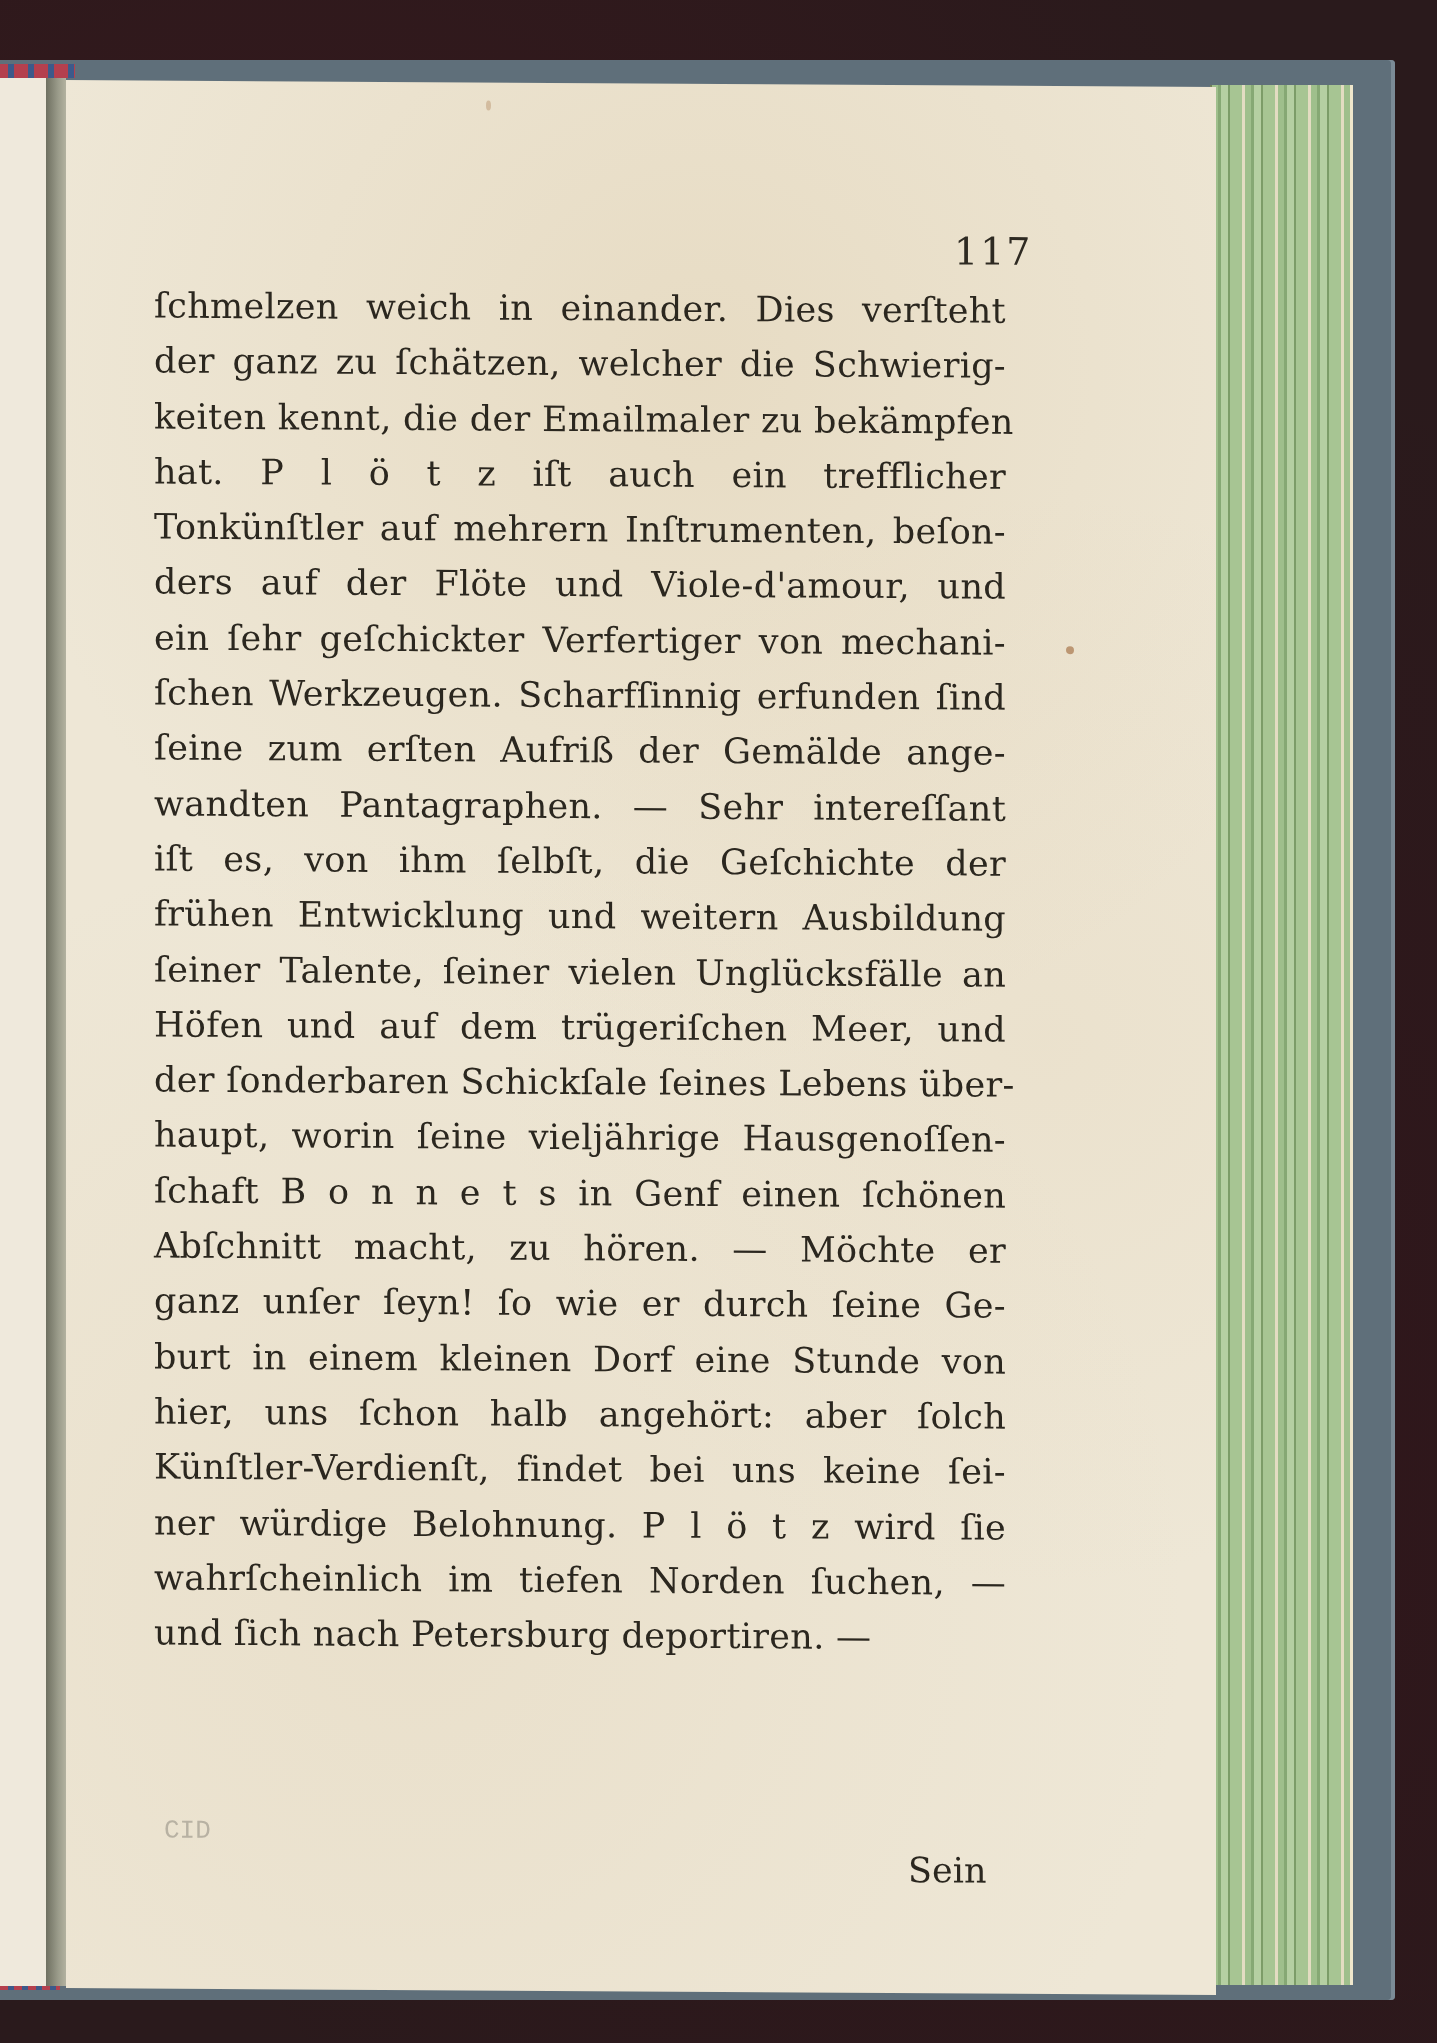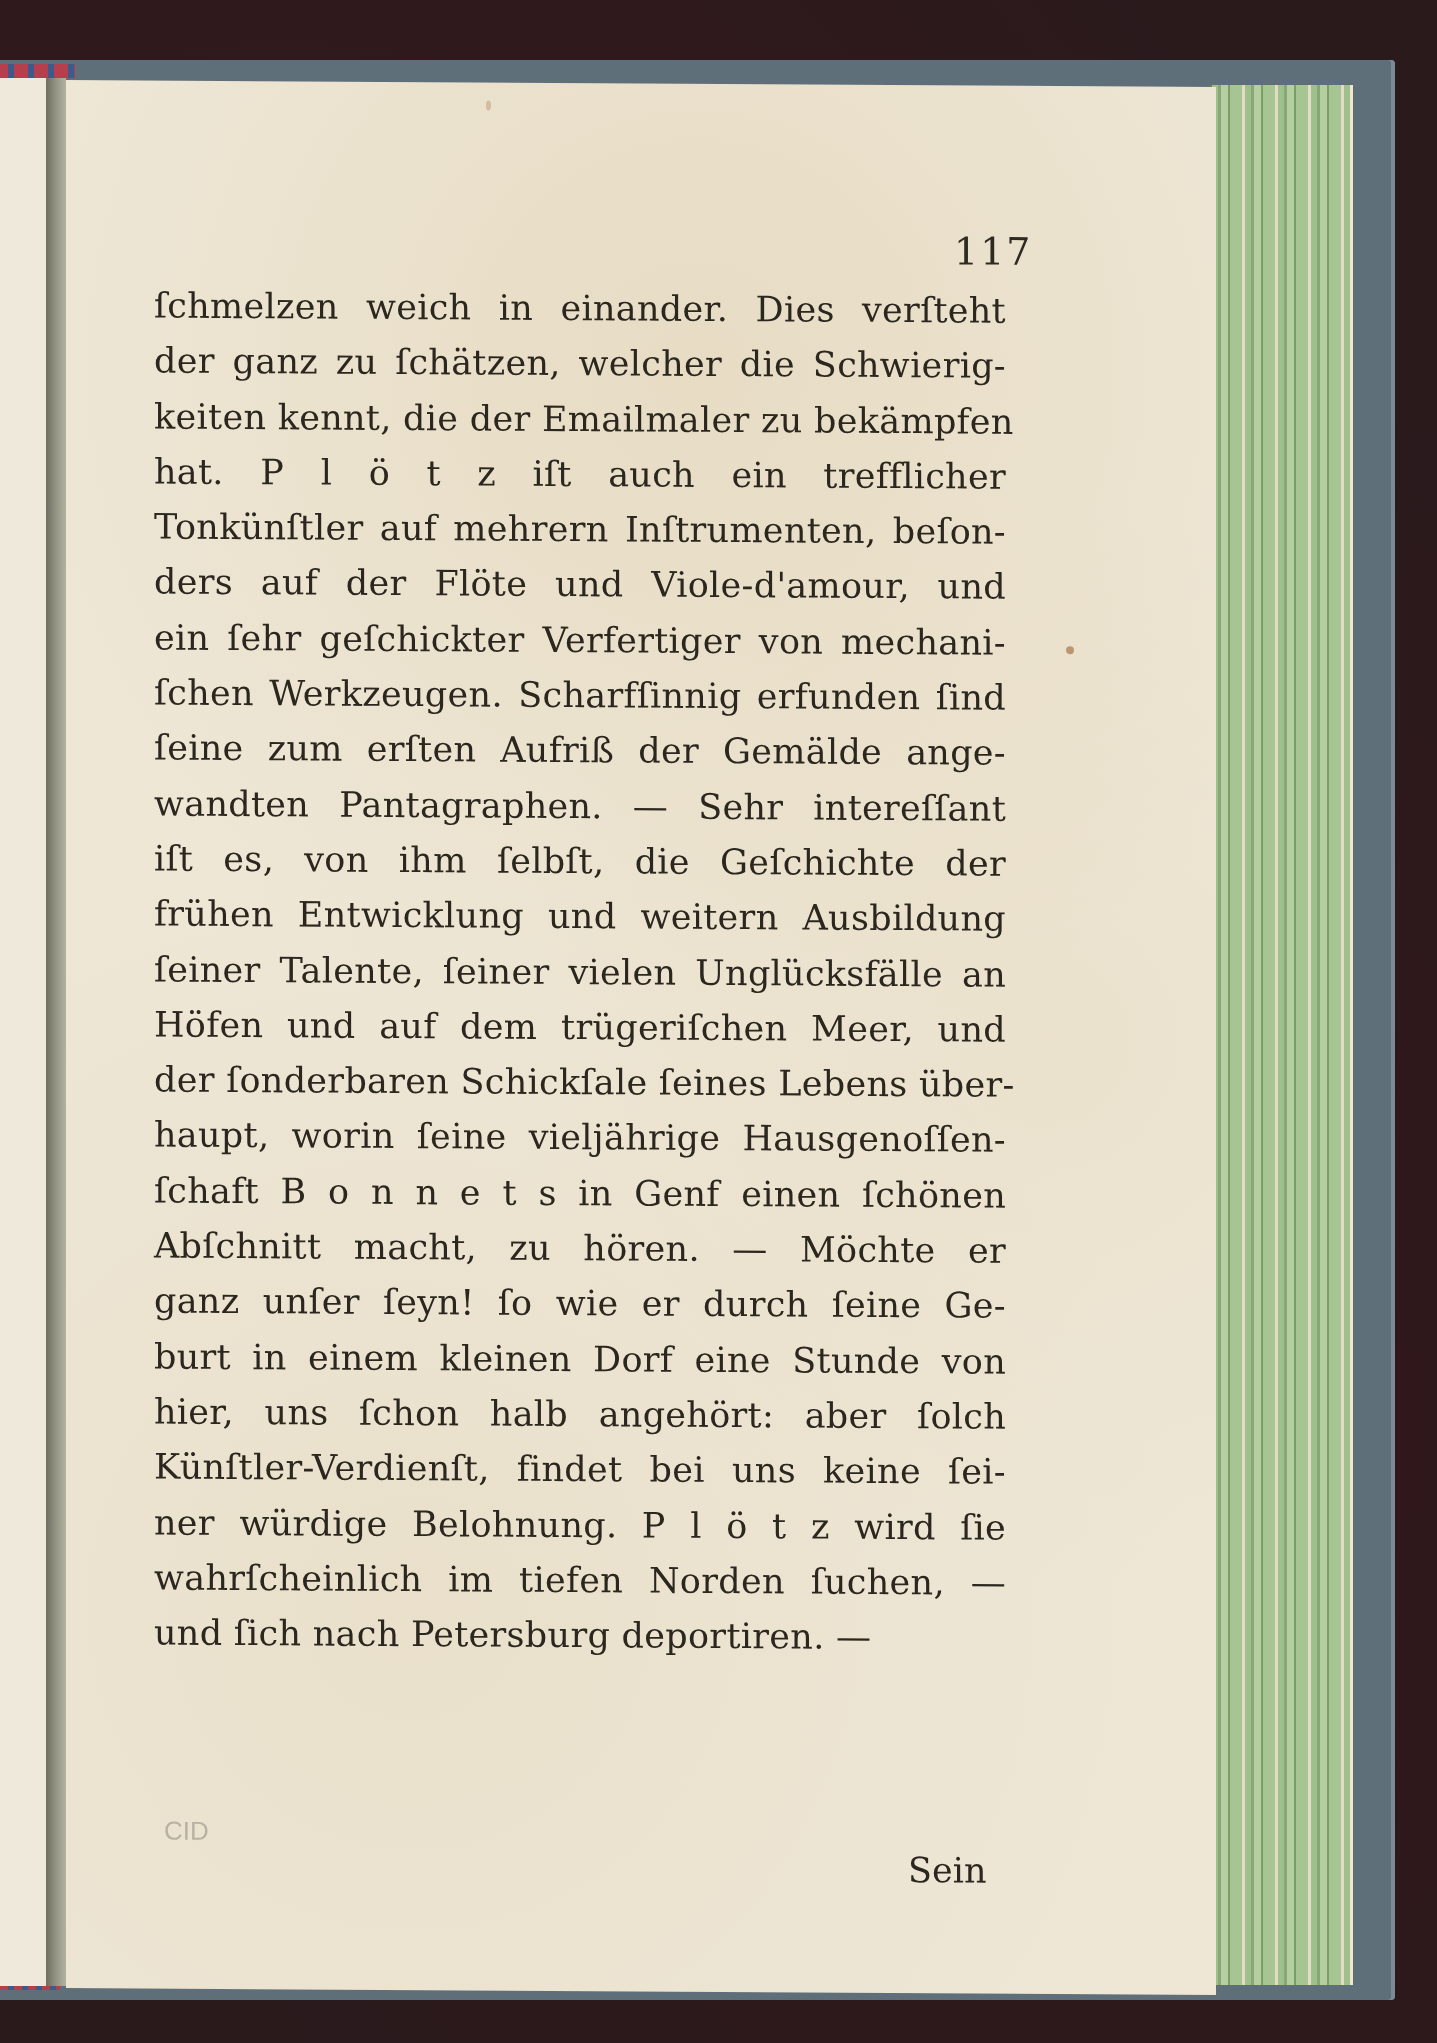--- a/index.html
+++ b/index.html
@@ -69,21 +69,21 @@
     white-space:nowrap; overflow:visible;
     letter-spacing:0.3px;
   }
   .line.last { text-align-last:left; }
   .catchword {
     position:absolute; left:842px; top:1765px;
     font-family:"DejaVu Serif", serif; font-size:35px; color:#2b271f;text-align:right;
   }
   .stamp {
     position:absolute; left:98px; top:1735px;
-    font-family:Liberation Sans, sans-serif; font-size:26px; color:rgba(90,85,80,0.35);
+    font-family:Liberation Mono, monospace; font-size:26px; color:rgba(90,85,80,0.35);
   }
   .stain { position:absolute; border-radius:50%; background:rgba(150,90,40,0.55); }
 </style>
 </head>
 <body>
 
 <div class="cover"></div>
 <div class="headband"></div>
 <div class="foot-band"></div>
 <div class="left-page"></div>

